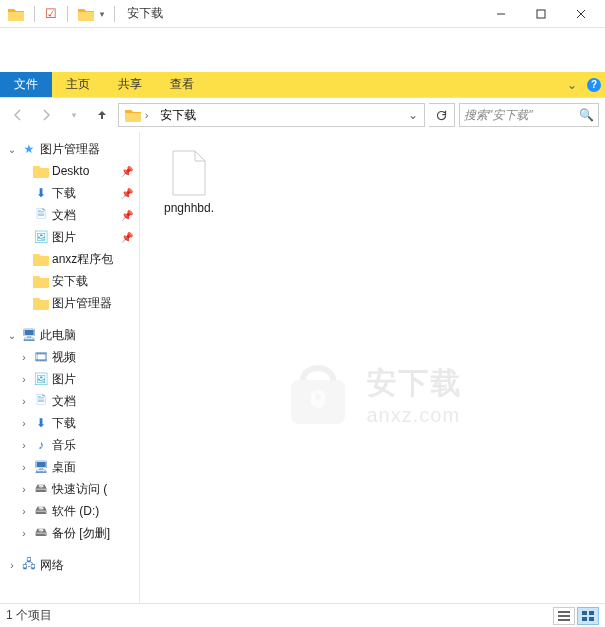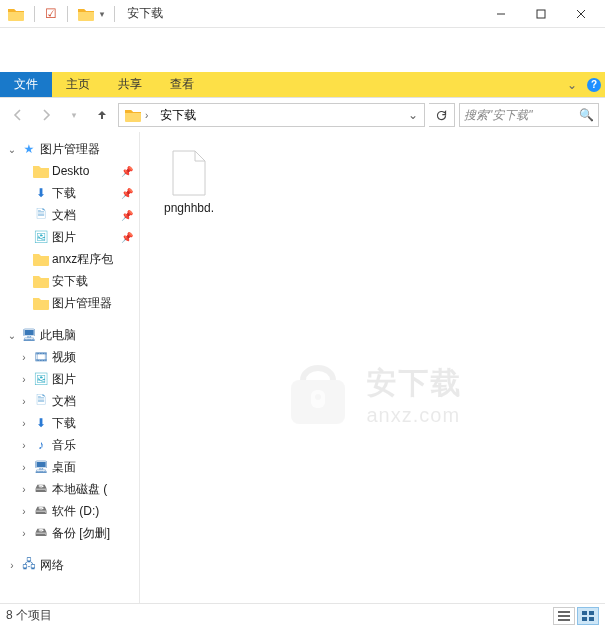--- a/index.html
+++ b/index.html
@@ -268,21 +268,21 @@
       <span class="lbl">音乐</span>
     </div>
     <div class="node sub">
       <span class="exp">›</span>
       <span class="ic" style="color:#3a78b8;">🖥</span>
       <span class="lbl">桌面</span>
     </div>
     <div class="node sub">
       <span class="exp">›</span>
       <span class="ic" style="color:#777;">🖴</span>
-      <span class="lbl">本地磁盘 (</span>
+      <span class="lbl">快速访问 (</span>
     </div>
     <div class="node sub">
       <span class="exp">›</span>
       <span class="ic" style="color:#777;">🖴</span>
       <span class="lbl">软件 (D:)</span>
     </div>
     <div class="node sub">
       <span class="exp">›</span>
       <span class="ic" style="color:#777;">🖴</span>
       <span class="lbl">备份 [勿删]</span>
@@ -317,21 +317,21 @@
       </svg>
       <div class="txt">
         <div class="cn">安下载</div>
         <div class="en">anxz.com</div>
       </div>
     </div>
   </div>
 </div>
 
 <div class="status">
-  <span>8 个项目</span>
+  <span>1 个项目</span>
   <div class="views">
     <div>
       <svg width="12" height="10" viewBox="0 0 12 10">
           <rect y="0" width="12" height="2" fill="currentColor"></rect>
           <rect y="4" width="12" height="2" fill="currentColor"></rect>
           <rect y="8" width="12" height="2" fill="currentColor"></rect>
         </svg>
     </div>
     <div class="active">
       <svg width="12" height="10" viewBox="0 0 12 10">

